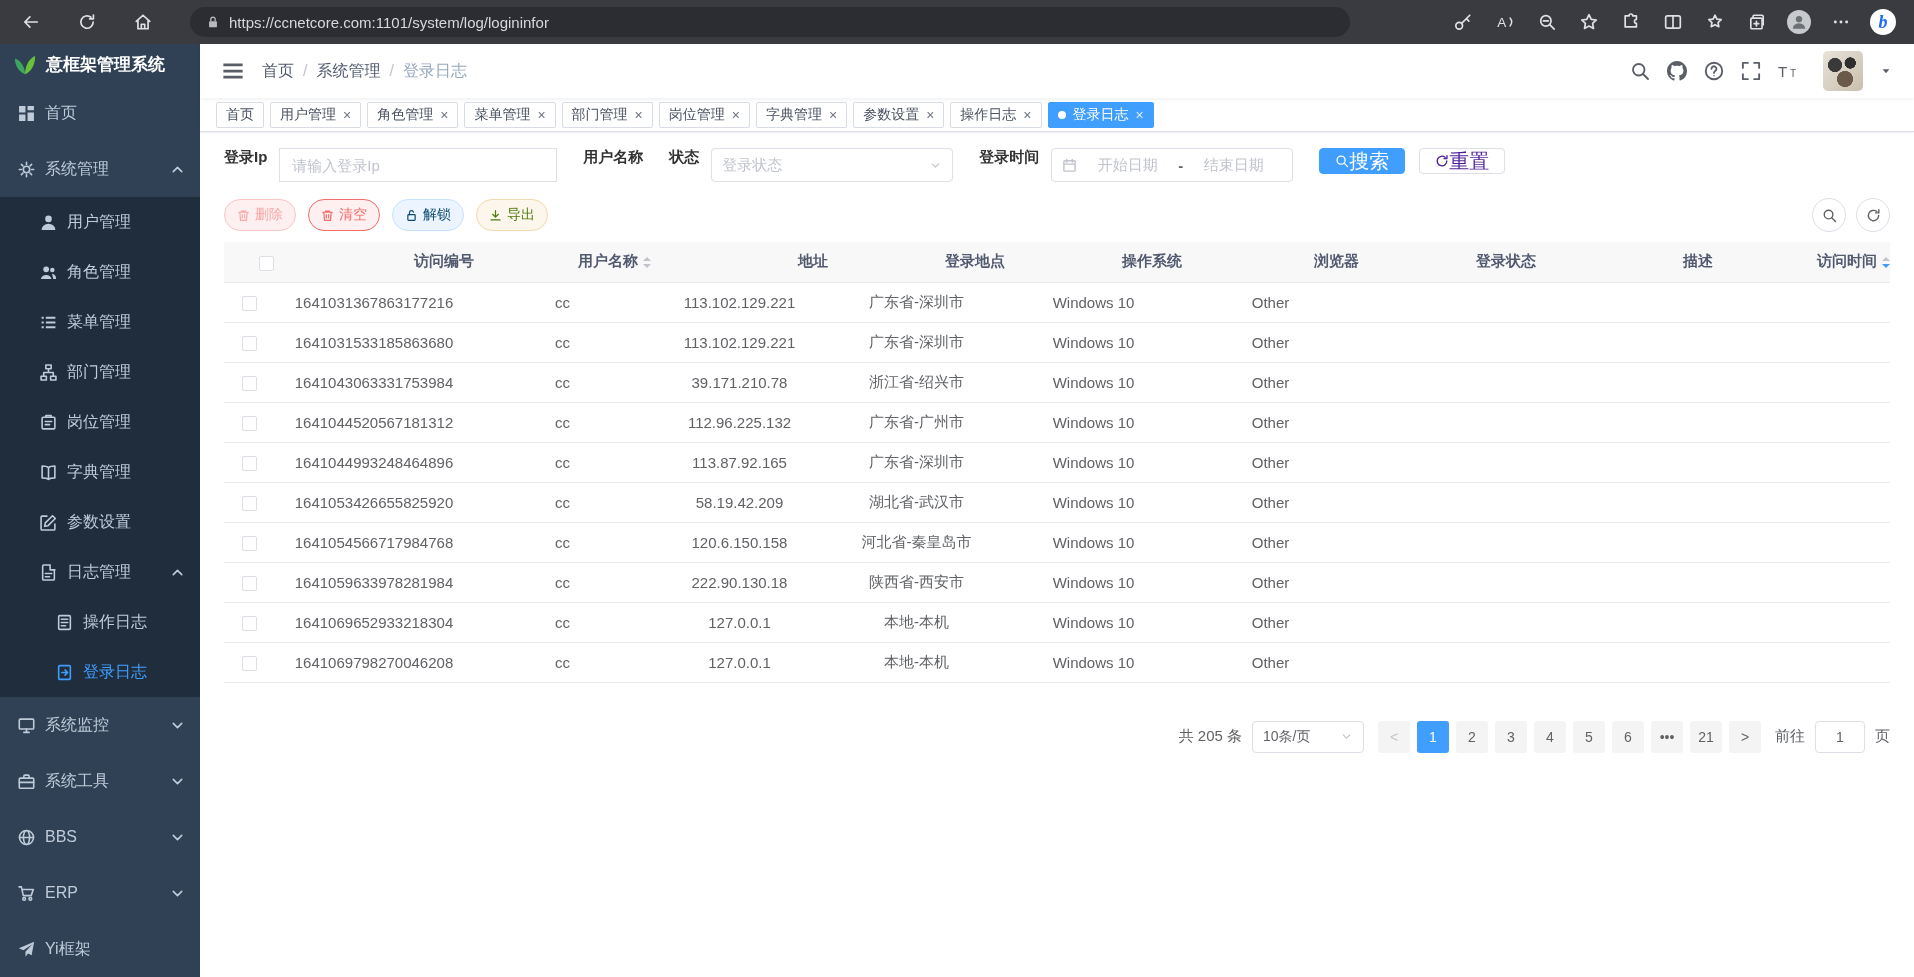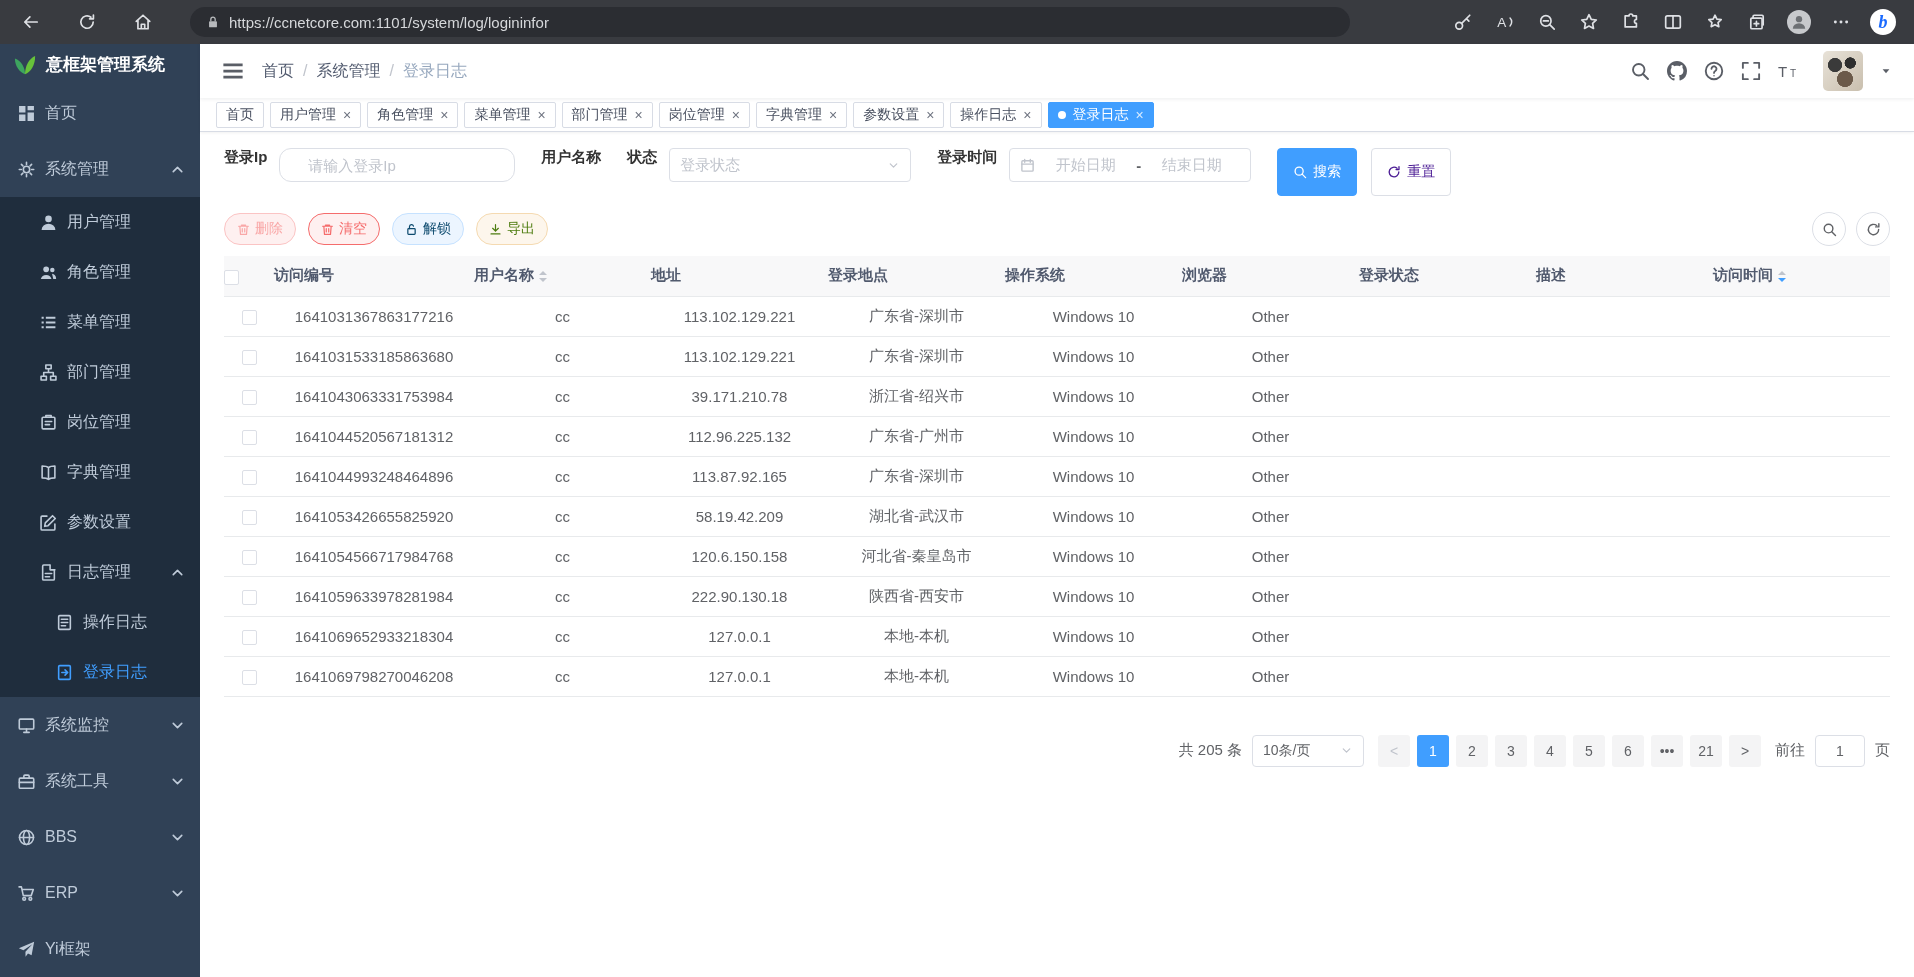--- a/index.html
+++ b/index.html
@@ -63,52 +63,52 @@
   .tag .dot{width:8px;height:8px;border-radius:50%;background:#fff;margin-right:2px}
   .tag-close{font-size:14px;line-height:1;margin-left:2px;opacity:.8}
 
   
   .content{flex:1;padding:16px 24px 0;overflow:hidden}
 
   .filters{display:flex;margin-bottom:16px}
   .f-label{font-size:15px;font-weight:bold;color:#333}
   .gap{margin-left:26px}
   .lblgap{margin-left:12px}
-  .f-input{width:236px;height:34px;border:1px solid #dcdfe6;border-radius:12px;padding:0 28px;font-size:15px;color:#606266;outline:none}
+  .f-input{width:278px;height:34px;border:1px solid #dcdfe6;border-radius:0;padding:0 12px;font-size:15px;color:#606266;outline:none}
   .f-input::placeholder{color:#c0c4cc}
   .f-select,.f-date{width:242px;height:34px;border:1px solid #dcdfe6;border-radius:4px;background:#fff;
     display:flex;align-items:center;padding:0 10px;font-size:15px;color:#c0c4cc;cursor:pointer}
   .f-select{justify-content:space-between}
   .sel-arrow{width:13px;height:13px;color:#c0c4cc}
   .f-date .cal{width:15px;height:15px;color:#c0c4cc;margin-right:2px}
   .f-date .ph{flex:1;text-align:center}
   .f-date .sep{color:#606266;font-weight:bold;padding:0 2px}
 
-  .btn{height:48px;padding:0 15px;border-radius:4px;font-size:14px;display:inline-flex;align-items:center;gap:6px;
+  .btn{height:26px;padding:0 15px;border-radius:4px;font-size:20px;display:inline-flex;align-items:center;
     cursor:pointer;border:1px solid transparent}
   .btn .svg-icon{width:14px;height:14px}
   .btn-primary{background:#409eff;border-color:#409eff;color:#fff}
   .btn-plain{background:#fff;border-color:#dcdfe6;color:#4c1d95}
 
   .toolbar{display:flex;align-items:center;margin-bottom:10px}
   .tb-btn{height:32px;padding:0 12px;border-radius:16px;font-size:14px;display:inline-flex;align-items:center;gap:5px;
     margin-right:12px;cursor:pointer;border:1px solid}
   .tb-btn .svg-icon{width:13px;height:13px}
   .tb-delete{background:#fef0f0;border-color:#fbc4c4;color:#f9a7a7}
   .tb-clear{background:#fef0f0;border-color:#f56c6c;color:#f56c6c}
   .tb-unlock{background:#ecf5ff;border-color:#c6e2ff;color:#0c4a6e}
   .tb-export{background:#fdf6ec;border-color:#f5dab1;color:#4d7c0f}
   .tb-right{margin-left:auto;display:flex;gap:10px}
   .circle-btn{width:34px;height:34px;border-radius:50%;border:1px solid #dcdfe6;background:#fff;color:#606266;
     display:flex;align-items:center;justify-content:center;cursor:pointer}
   .circle-btn .svg-icon{width:15px;height:15px}
 
   table{width:100%;border-collapse:collapse;table-layout:fixed}
   thead th{background:#f8f8f9;height:40px;font-size:15px;font-weight:bold;color:#515a6e;
-    border-bottom:1px solid #e8eaec;text-align:left;white-space:nowrap}
+    border-bottom:1px solid #e8eaec;text-align:right;white-space:nowrap}
   tbody td{height:40px;font-size:15px;color:#606266;border-bottom:1px solid #e8eaec;text-align:center;
     white-space:nowrap;overflow:hidden}
   .cb{width:15px;height:15px;border:1px solid #dcdfe6;border-radius:2px;background:#fff;display:inline-block;
     vertical-align:middle;cursor:pointer}
   .caret-wrapper{display:inline-flex;flex-direction:column;align-items:center;margin-left:5px;vertical-align:middle;cursor:pointer}
   .caret{width:0;height:0;border:4.5px solid transparent}
   .caret.up{border-bottom-color:#c0c4cc;border-top-width:0;margin-bottom:3px}
   .caret.down{border-top-color:#c0c4cc;border-bottom-width:0}
   .caret.down.active{border-top-color:#409eff}
 

